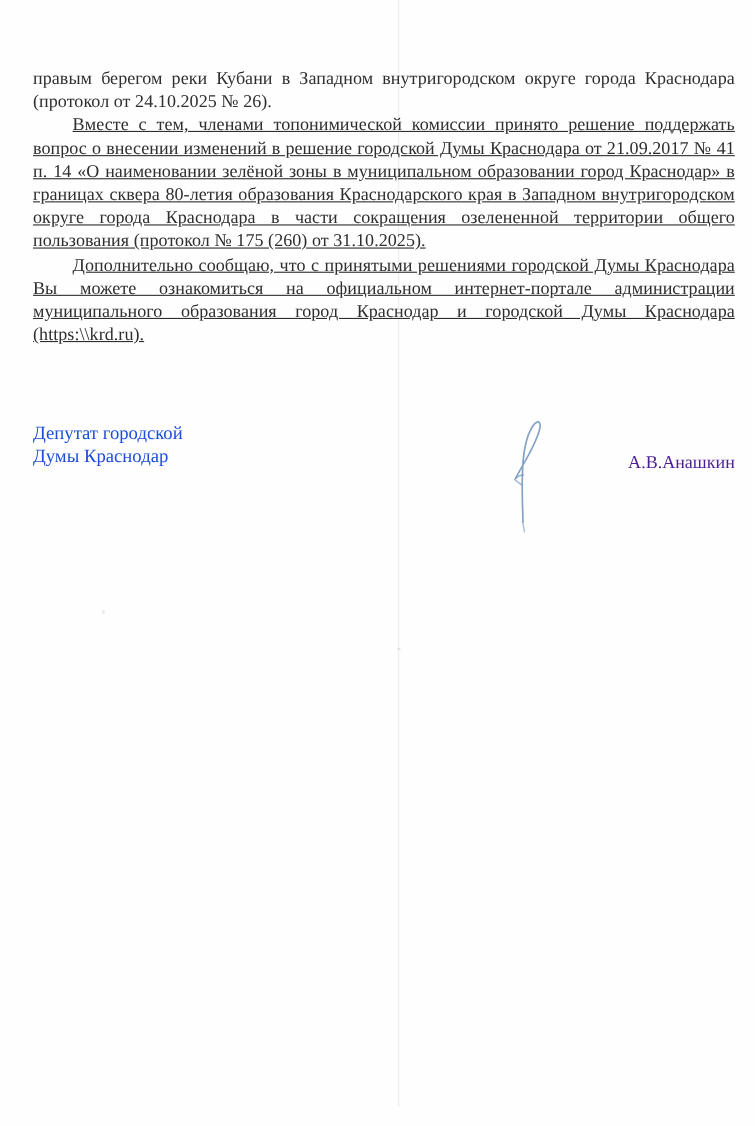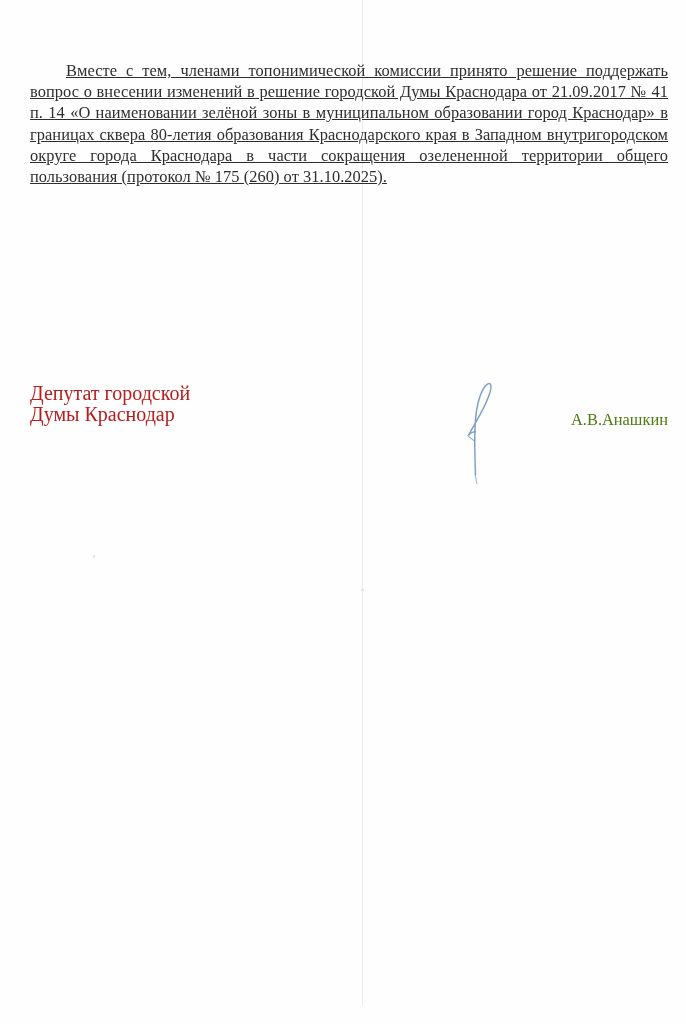--- a/index.html
+++ b/index.html
@@ -71,56 +71,58 @@
     position: absolute;
     left: 30px;
     top: 383px;
     width: 638px;
     height: 100px;
   }
   .sig-role {
     position: absolute;
     left: 0px;
     top: 0px;
-    font-size: 20px;
+    font-size: 17px;
     line-height: 21.2px;
-    color: #b91c1c;
+    color: #1d4ed8;
     white-space: nowrap;
   }
   .sig-role .l2 {
     display: block;
   }
   .sig-name {
     position: absolute;
     right: 0px;
     top: 26px;
     font-size: 16.4px;
     line-height: 21.2px;
-    color: #4d7c0f;
+    color: #4c1d95;
     white-space: nowrap;
   }
   #sig-mark {
     position: absolute;
     left: 415px;
     top: -8px;
     width: 70px;
     height: 110px;
   }
 </style>
 </head>
 <body>
 
 <div id="page">
 
   <div id="scan-line"></div>
   <div id="scan-speck-a"></div>
   <div id="scan-speck-b"></div>
 
   <div id="body-text">
+    <p class="para">правым берегом реки Кубани в Западном внутригородском округе города Краснодара (протокол от 24.10.2025 № 26).</p>
     <p class="para indent">Вместе с тем, членами топонимической комиссии принято решение поддержать вопрос о внесении изменений в решение городской Думы Краснодара от 21.09.2017 № 41 п. 14 «О наименовании зелёной зоны в муниципальном образовании город Краснодар» в границах сквера 80-летия образования Краснодарского края в Западном внутригородском округе города Краснодара в части сокращения озелененной территории общего пользования (протокол № 175 (260) от 31.10.2025).</p>
+    <p class="para indent">Дополнительно сообщаю, что с принятыми решениями городской Думы Краснодара Вы можете ознакомиться на официальном интернет-портале администрации муниципального образования город Краснодар и городской Думы Краснодара (https:\\krd.ru).</p>
   </div>
 
   <div id="signature-block">
 
     <div class="sig-role">
       <span class="l1">Депутат городской</span>
       <span class="l2">Думы Краснодар</span>
     </div>
 
     <svg id="sig-mark" viewBox="0 0 70 110">

